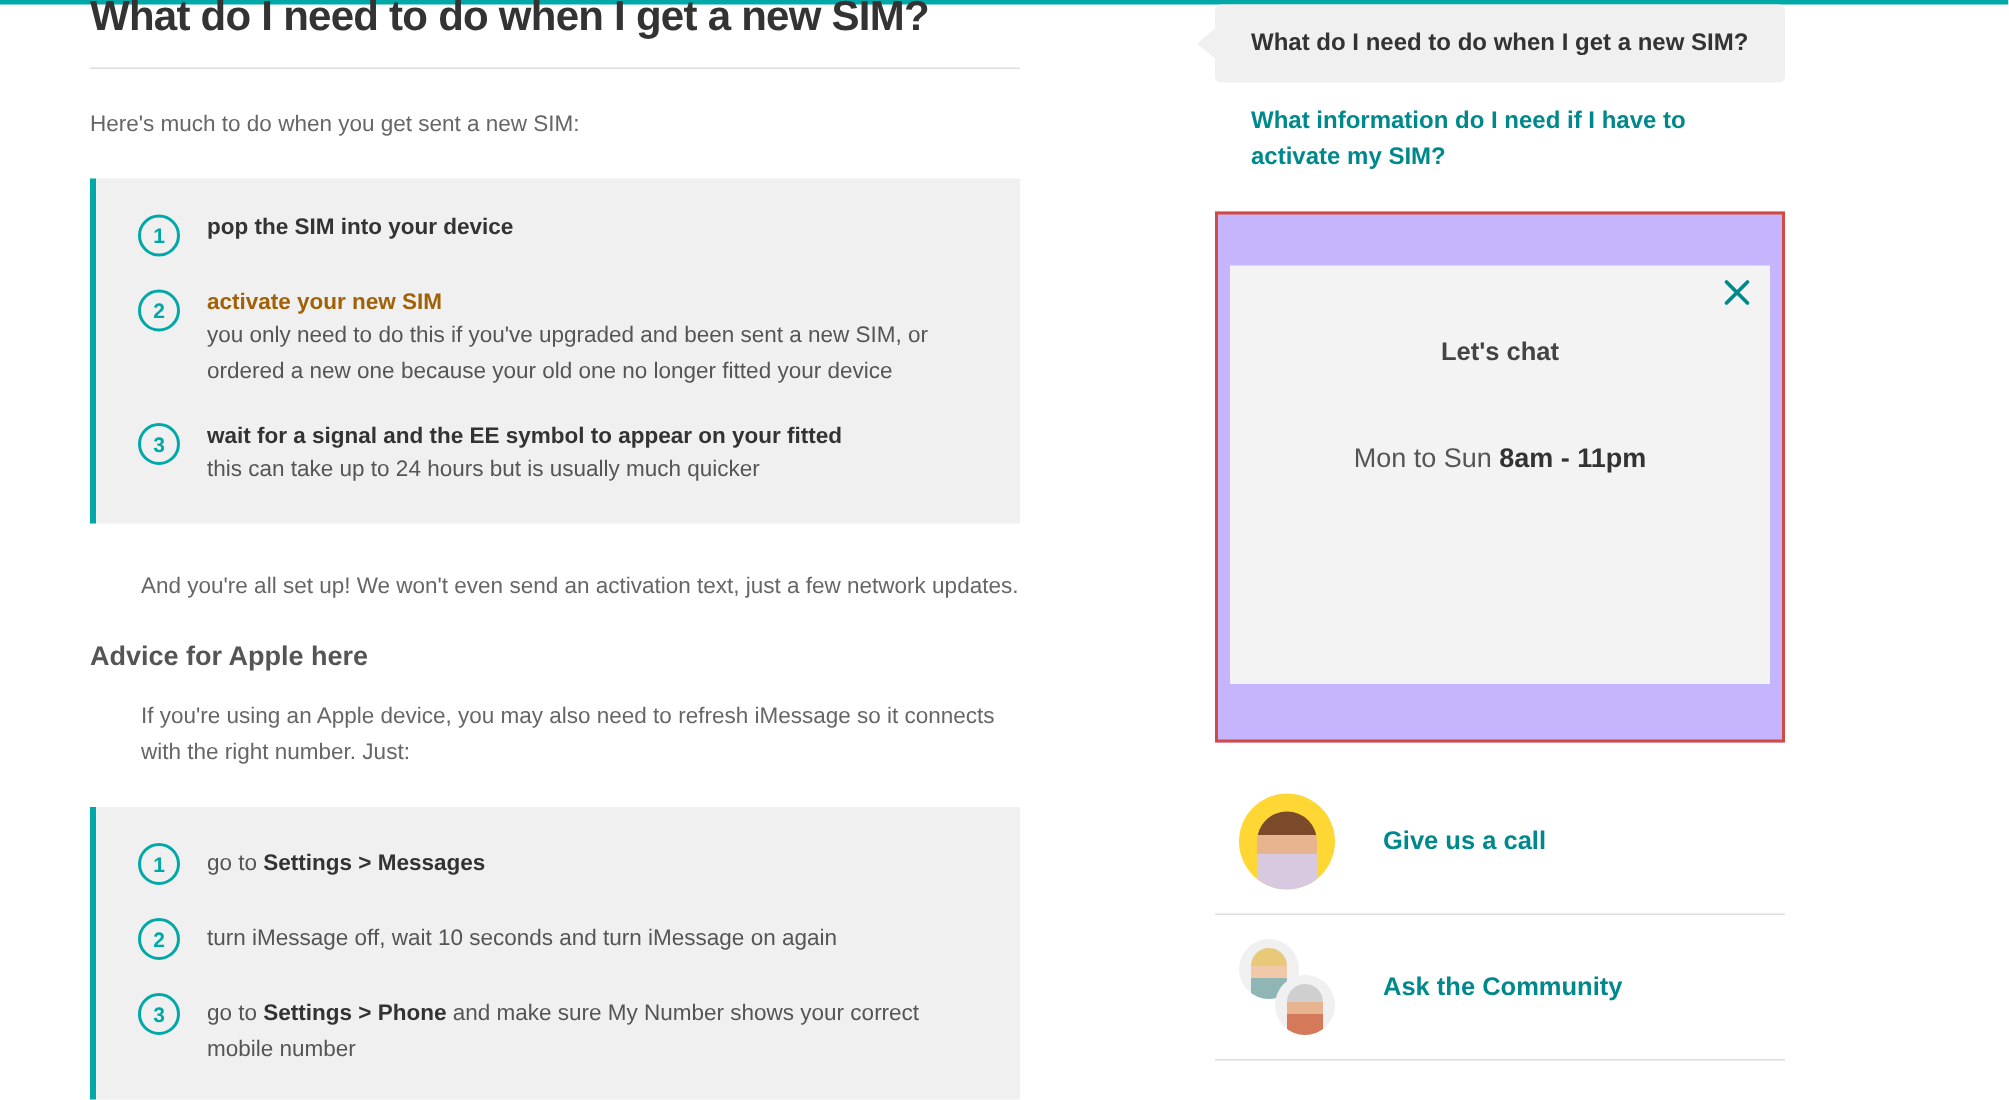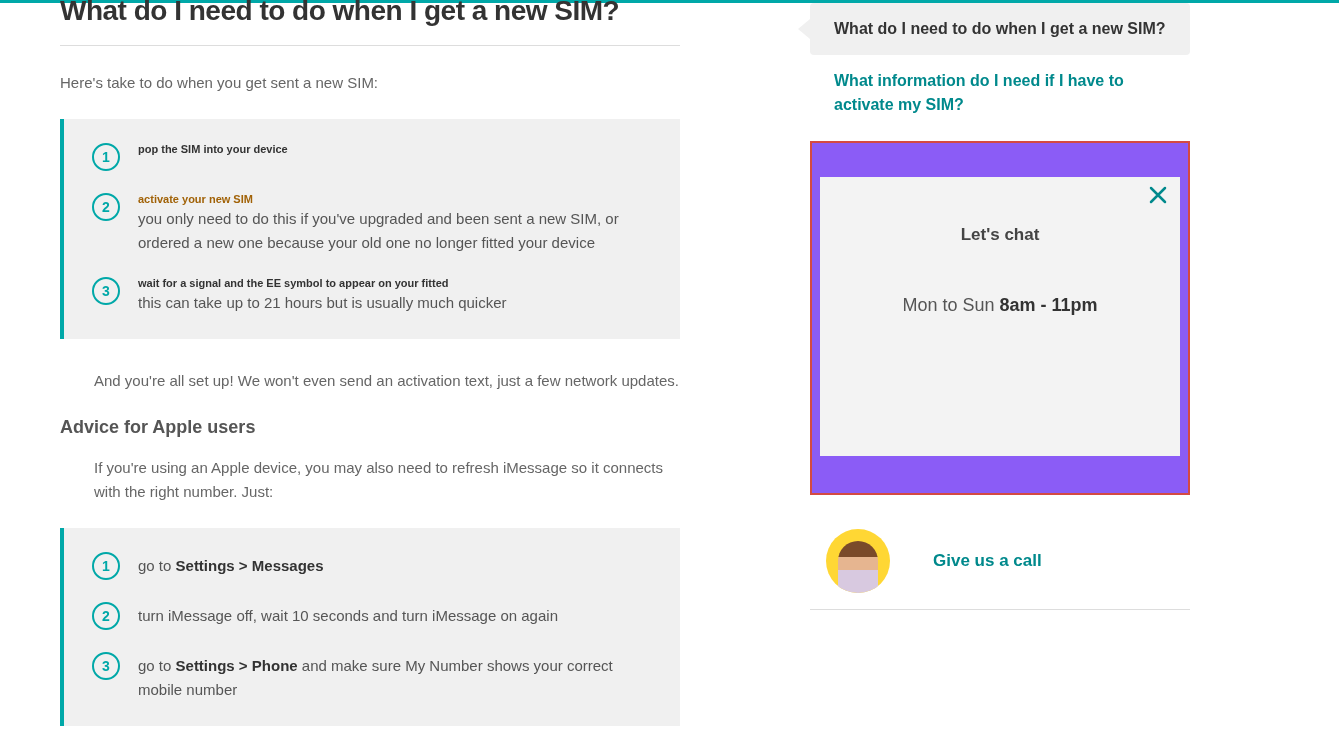--- a/index.html
+++ b/index.html
@@ -78,21 +78,21 @@
       flex-shrink: 0;
       margin-right: 18px;
       margin-top: 0px;
     }
     .step-content {
       flex: 1;
     }
     .step-title {
       font-weight: 700;
       color: #333;
-      font-size: 11px;
+      font-size: 15px;
     }
     .step-desc {
       color: #555;
       font-size: 15px;
       line-height: 1.6;
       margin-top: 2px;
     }
     .link {
       color: #a16207;
       text-decoration: none;
@@ -147,21 +147,21 @@
       border-top: 10px solid transparent;
       border-bottom: 10px solid transparent;
       border-right: 12px solid #f0f0f0;
     }
     .faq-link {
       color: #00898c;
     }
     
     .chat-panel {
       border: 2px solid #d44a43;
-      background: #8b5cf6;
+      background: #c4b5fd;
       padding: 8px;
       margin-top: 10px;
       margin-bottom: 18px;
       height: 354px;
       position: relative;
     }
     .chat-inner {
       background: #f3f3f3;
       margin-top: 26px;
       padding: 18px 20px 140px 20px;
@@ -193,21 +193,20 @@
       font-weight: 700;
       color: #333;
     }
     
     .contact-row {
       display: flex;
       align-items: center;
       padding: 16px 0;
       border-bottom: 1px solid #ddd;
       cursor: pointer;
-      gap: 11px;
     }
     .contact-avatar {
       width: 64px;
       height: 64px;
       margin-left: 16px;
       margin-right: 32px;
       position: relative;
     }
     .avatar-circle-1 {
       width: 64px;
@@ -277,48 +276,48 @@
 </head>
 <body>
 
 <div class="top-bar"></div>
 
 <div class="container">
 
   <div class="main">
     <h1>What do I need to do when I get a new SIM?</h1>
     <hr class="divider">
-    <p class="intro">Here's take to do when you get sent a new SIM:</p>
+    <p class="intro">Here's much to do when you get sent a new SIM:</p>
 
     <div class="steps-box">
       <div class="step">
         <div class="step-num">1</div>
         <div class="step-content">
           <div class="step-title">pop the SIM into your device</div>
         </div>
       </div>
       <div class="step">
         <div class="step-num">2</div>
         <div class="step-content">
           <div class="step-title"><a class="link">activate your new SIM</a></div>
           <div class="step-desc">you only need to do this if you've upgraded and been sent a new SIM, or ordered a new one because your old one no longer fitted your device</div>
         </div>
       </div>
       <div class="step">
         <div class="step-num">3</div>
         <div class="step-content">
           <div class="step-title">wait for a signal and the EE symbol to appear on your fitted</div>
-          <div class="step-desc">this can take up to 21 hours but is usually much quicker</div>
+          <div class="step-desc">this can take up to 24 hours but is usually much quicker</div>
         </div>
       </div>
     </div>
 
     <p class="body-text">And you're all set up! We won't even send an activation text, just a few network updates.</p>
 
-    <h3>Advice for Apple users</h3>
+    <h3>Advice for Apple here</h3>
     <p class="body-text">If you're using an Apple device, you may also need to refresh iMessage so it connects with the right number. Just:</p>
 
     <div class="steps-box">
       <div class="step">
         <div class="step-num">1</div>
         <div class="step-content step-desc">
           <span>go to </span><span class="bold">Settings &gt; Messages</span>
         </div>
       </div>
       <div class="step">
@@ -354,14 +353,21 @@
 
     <div class="contact-row">
       <div class="contact-avatar">
         <div class="avatar-circle-1">
             <div class="avatar-person"></div>
           </div>
       </div>
       <div class="contact-label">Give us a call</div>
     </div>
 
+    <div class="contact-row">
+      <div class="contact-avatar avatar-pair">
+        <div class="avatar-small-1"></div>
+        <div class="avatar-small-2"></div>
+      </div>
+      <div class="contact-label">Ask the Community</div>
+    </div>
   </div>
 </div>
 
 </body></html>

